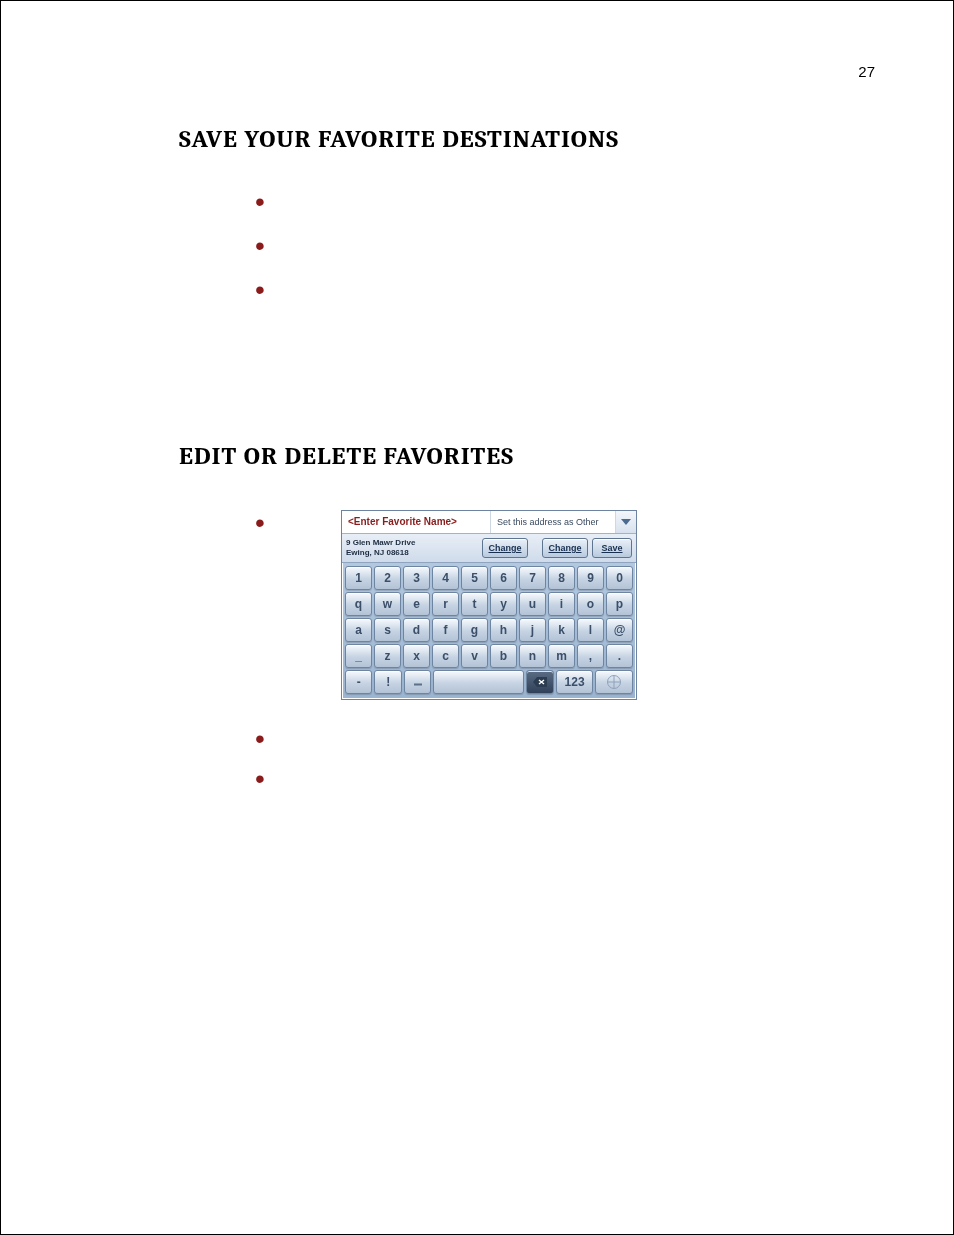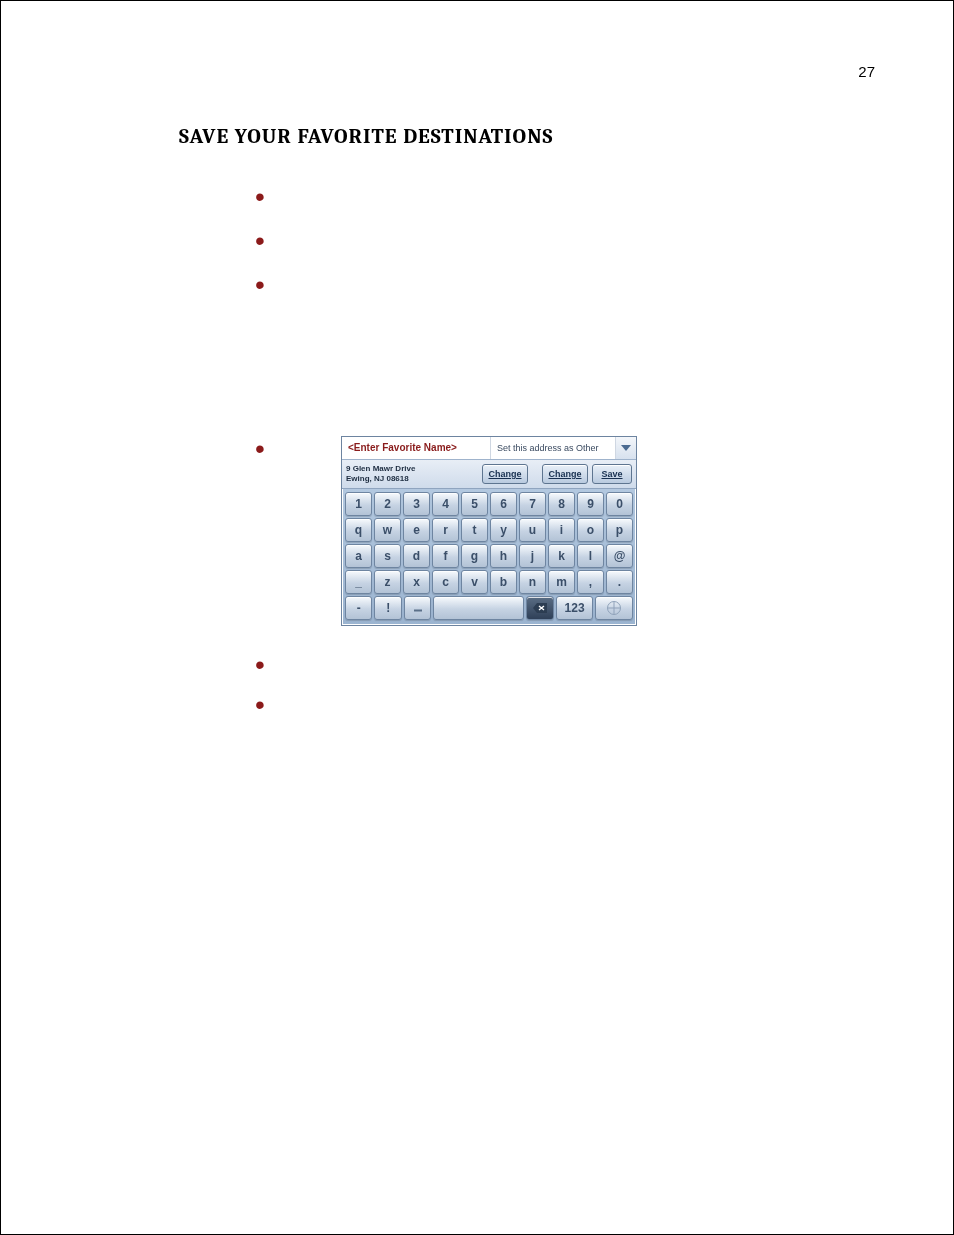--- a/index.html
+++ b/index.html
@@ -25,21 +25,21 @@
     font-size: 15px;
   }
   .content {
     margin-top: 85px;
     margin-left: 140px;
     margin-right: 40px;
   }
   h2.heading {
     font-family: Cambria, Georgia, "Times New Roman", serif;
     font-weight: bold;
-    font-size: 21px;
+    font-size: 25px;
     letter-spacing: 1px;
     margin: 0;
     padding: 0;
   }
   .section { margin-bottom: 60px; }
   ul.bullets {
     list-style: none;
     margin: 36px 0 0 0;
     padding: 0 0 0 108px;
   }
@@ -197,20 +197,21 @@
       <h2 class="heading">SAVE YOUR FAVORITE DESTINATIONS</h2>
       <ul class="bullets">
         <li></li>
         <li></li>
         <li></li>
       </ul>
       <div class="h-spacer-md"></div>
     </div>
 
     <div class="section sec2">
+      <h2 class="heading">EDIT OR DELETE FAVORITES</h2>
       <ul class="bullets">
         <li>
           <span></span>
           
           <div class="kbd-wrap">
             <div class="kbd">
               <div class="kbd-top">
                 <div class="title-box">&lt;Enter Favorite Name&gt;</div>
                 <div class="right-box">Set this address as Other</div>
                 <div class="dd">

